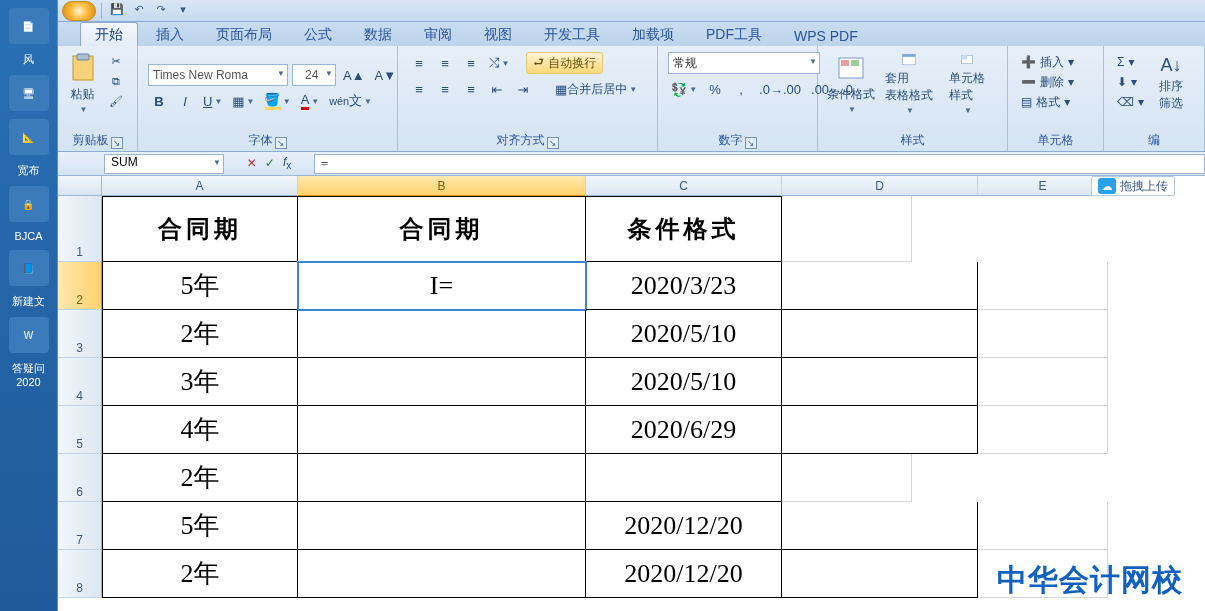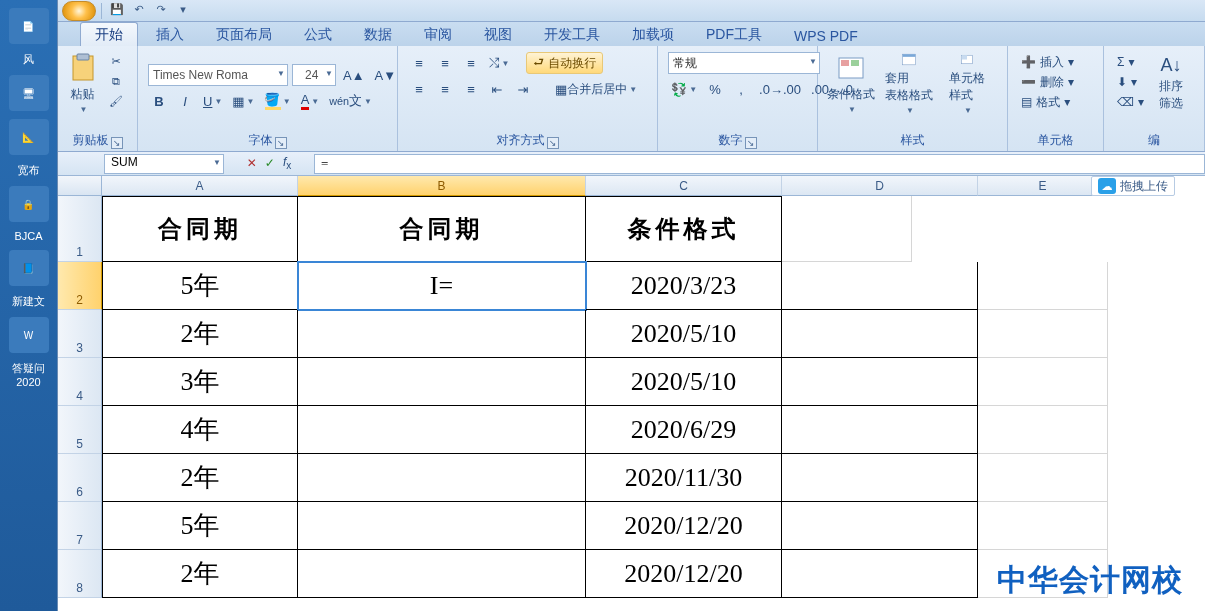--- a/index.html
+++ b/index.html
@@ -393,21 +393,20 @@
           <div class="cell bd datacell" style="width: 196px; height: 48px; border-left: 1.5px solid rgb(0, 0, 0);">4年</div>
           <div class="cell bd datacell" style="width: 288px; height: 48px;"></div>
           <div class="cell bd datacell" style="width: 196px; height: 48px;">2020/6/29</div>
           <div class="cell bd datacell" style="width: 196px; height: 48px;"></div>
           <div class="cell datacell" style="width: 130px; height: 48px;"></div>
         </div>
         <div class="row">
           <div class="rowhdr" style="height: 48px;">6</div>
           <div class="cell bd datacell" style="width: 196px; height: 48px; border-left: 1.5px solid rgb(0, 0, 0);">2年</div>
           <div class="cell bd datacell" style="width: 288px; height: 48px;"></div>
-          <div class="cell bd datacell" style="width: 196px; height: 48px;">2020/11/30</div>
           <div class="cell bd datacell" style="width: 196px; height: 48px;"></div>
           <div class="cell datacell" style="width: 130px; height: 48px;"></div>
         </div>
         <div class="row">
           <div class="rowhdr" style="height: 48px;">7</div>
           <div class="cell bd datacell" style="width: 196px; height: 48px; border-left: 1.5px solid rgb(0, 0, 0);">5年</div>
           <div class="cell bd datacell" style="width: 288px; height: 48px;"></div>
           <div class="cell bd datacell" style="width: 196px; height: 48px;">2020/12/20</div>
           <div class="cell bd datacell" style="width: 196px; height: 48px;"></div>
           <div class="cell datacell" style="width: 130px; height: 48px;"></div>

